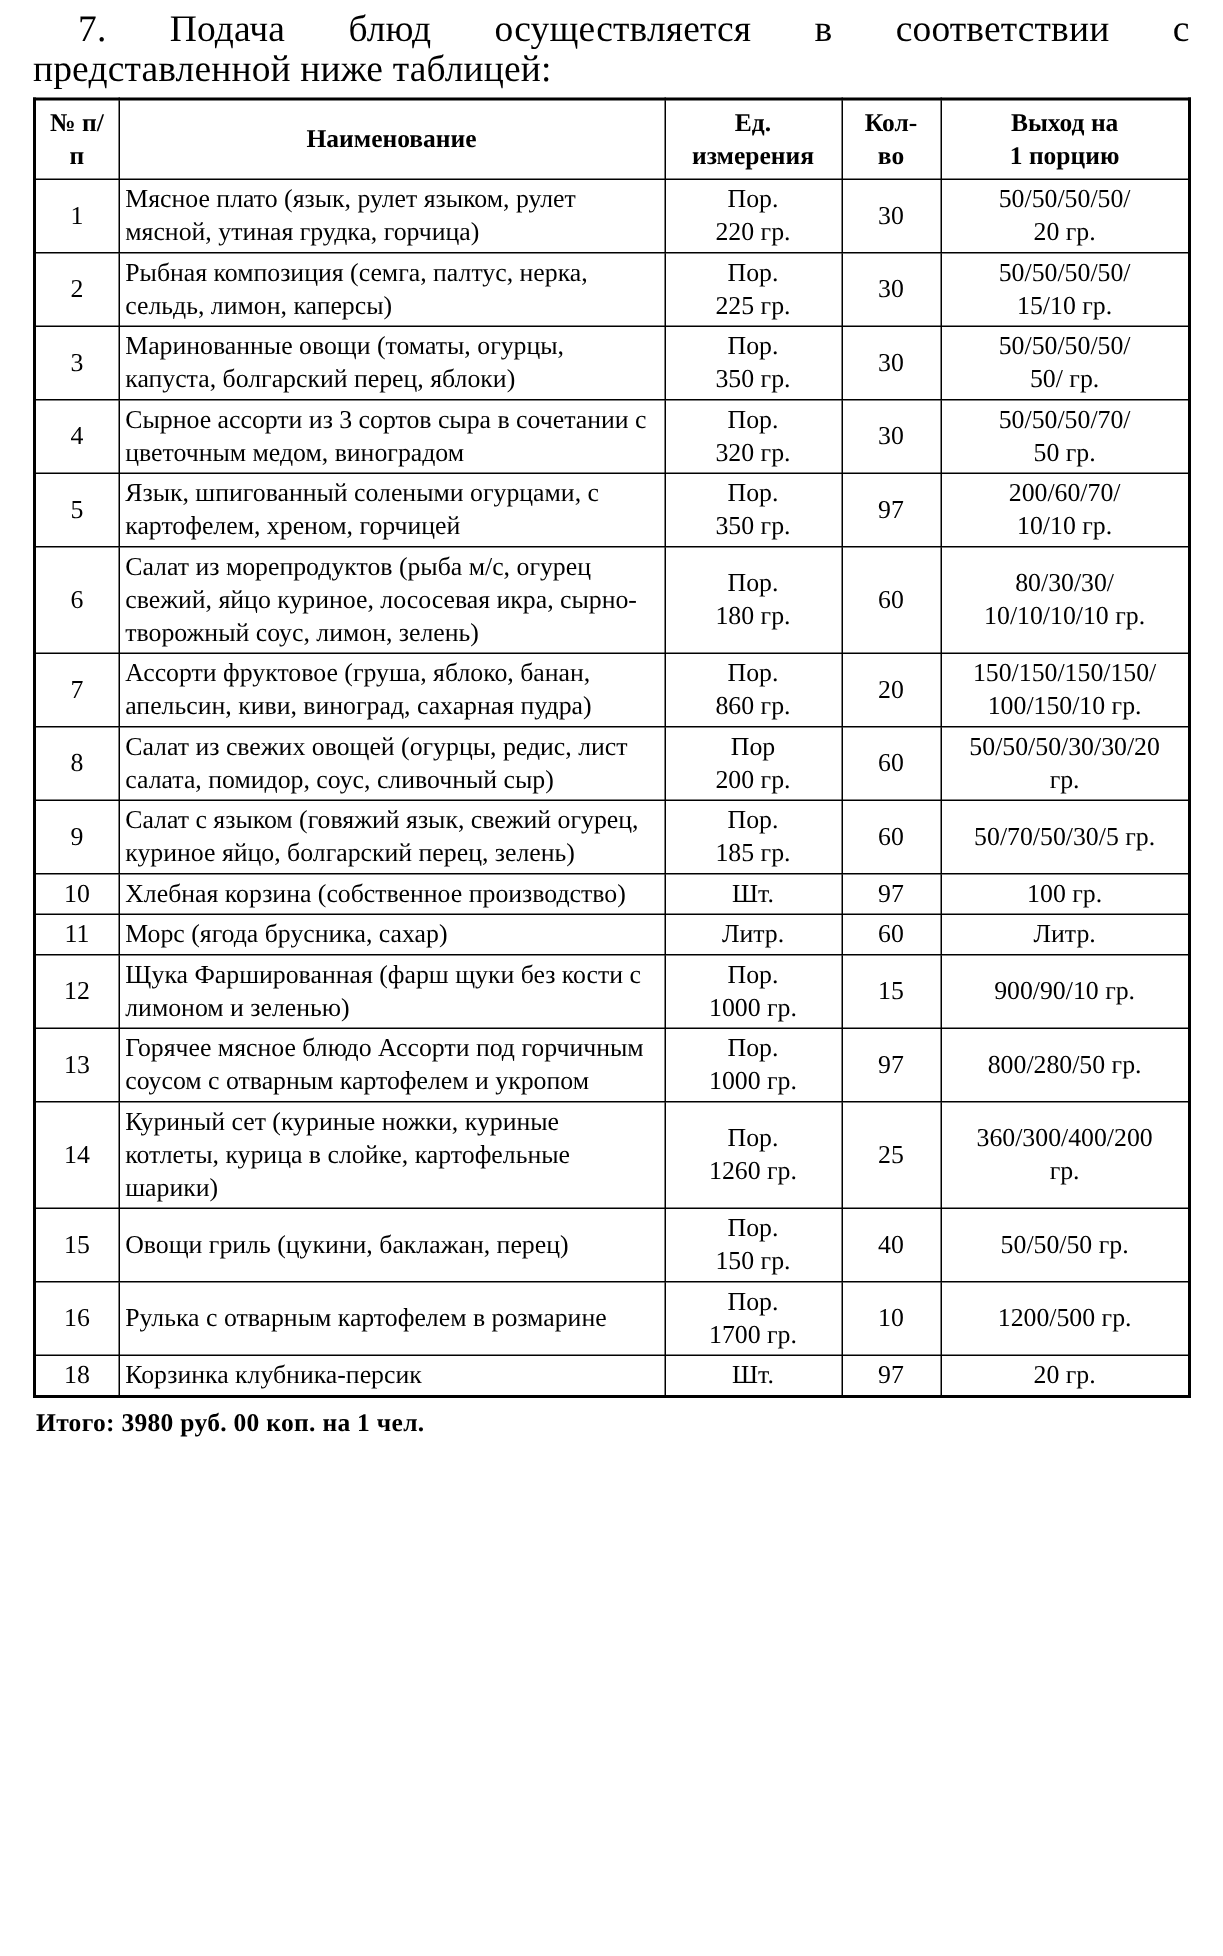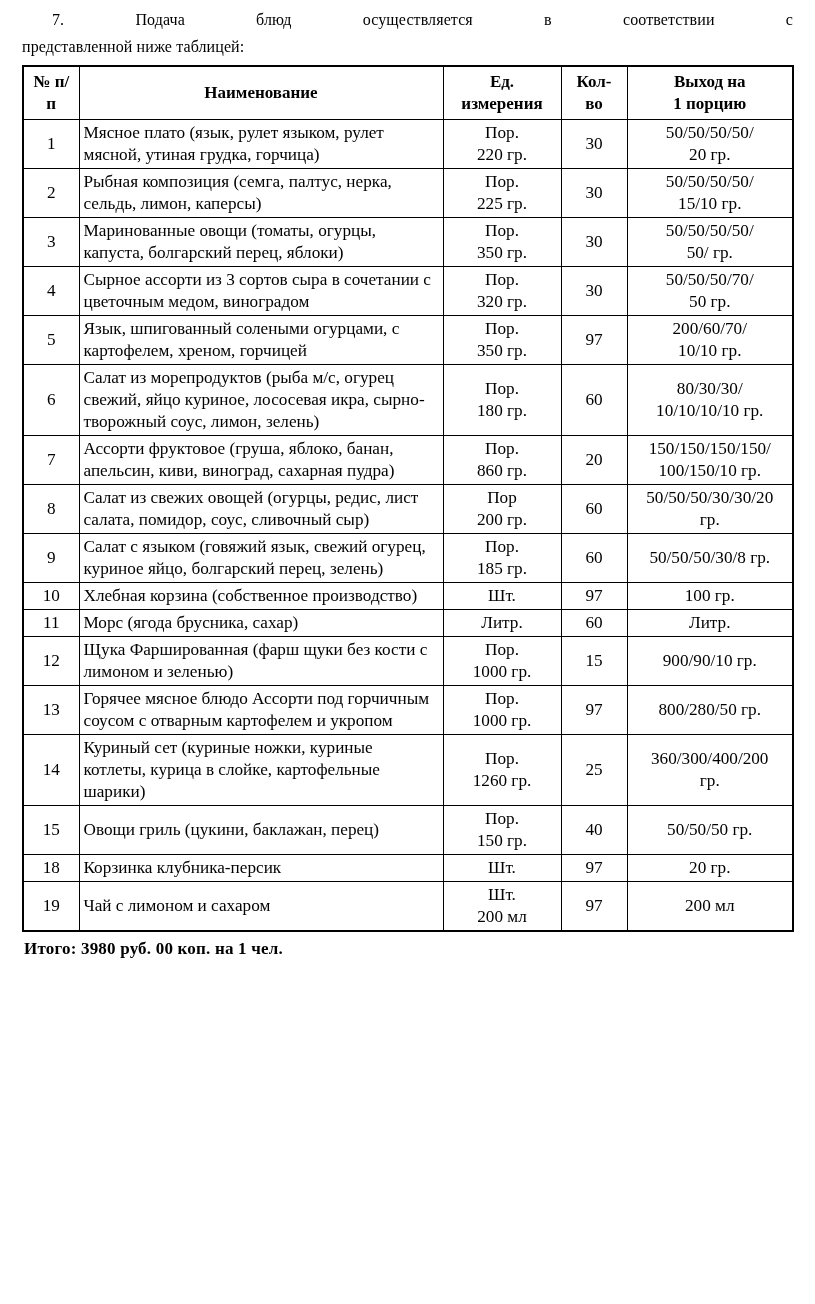--- a/index.html
+++ b/index.html
@@ -18,21 +18,21 @@
   .page {
     position: relative;
     width: 815px;
     height: 1304px;
     box-sizing: border-box;
     padding: 0 22px;
   }
 
   
   .intro {
-    font-size: 16px;
+    font-size: 25px;
     line-height: 27px;
     text-align: justify;
     text-align-last: left;
     margin: 6px 0 0 0;
     padding: 0 0 0 0;
     letter-spacing: 0.1px;
   }
   .intro .first-line {
     display: block;
     text-align: justify;
@@ -195,21 +195,21 @@
           <td class="qty two-line">60</td>
           <td class="out two-line">50/50/50/30/30/20
 гр.</td>
         </tr>
         <tr>
           <td class="num two-line">9</td>
           <td class="name two-line">Салат с языком (говяжий язык, свежий огурец, куриное яйцо, болгарский перец, зелень)</td>
           <td class="unit two-line">Пор.
 185 гр.</td>
           <td class="qty two-line">60</td>
-          <td class="out two-line">50/50/50/30/8 гр.</td>
+          <td class="out two-line">50/70/50/30/5 гр.</td>
         </tr>
         <tr>
           <td class="num two-line">10</td>
           <td class="name two-line">Хлебная корзина (собственное производство)</td>
           <td class="unit two-line">Шт.</td>
           <td class="qty two-line">97</td>
           <td class="out two-line">100 гр.</td>
         </tr>
         <tr>
           <td class="num two-line">11</td>
@@ -245,32 +245,32 @@
         </tr>
         <tr>
           <td class="num two-line">15</td>
           <td class="name two-line">Овощи гриль (цукини, баклажан, перец)</td>
           <td class="unit two-line">Пор.
 150 гр.</td>
           <td class="qty two-line">40</td>
           <td class="out two-line">50/50/50 гр.</td>
         </tr>
         <tr>
+          <td class="num two-line">16</td>
+          <td class="name two-line">Рулька с отварным картофелем в розмарине</td>
+          <td class="unit two-line">Пор.
+1700 гр.</td>
+          <td class="qty two-line">10</td>
+          <td class="out two-line">1200/500 гр.</td>
+        </tr>
+        <tr>
           <td class="num two-line">18</td>
           <td class="name two-line">Корзинка клубника-персик</td>
           <td class="unit two-line">Шт.</td>
           <td class="qty two-line">97</td>
           <td class="out two-line">20 гр.</td>
         </tr>
-        <tr>
-          <td class="num two-line">19</td>
-          <td class="name two-line">Чай с лимоном и сахаром</td>
-          <td class="unit two-line">Шт.
-200 мл</td>
-          <td class="qty two-line">97</td>
-          <td class="out two-line">200 мл</td>
-        </tr>
       </tbody>
   </table>
 
   <div class="total">Итого: 3980 руб. 00 коп. на 1 чел.</div>
 
 </div>
 
 </body></html>

